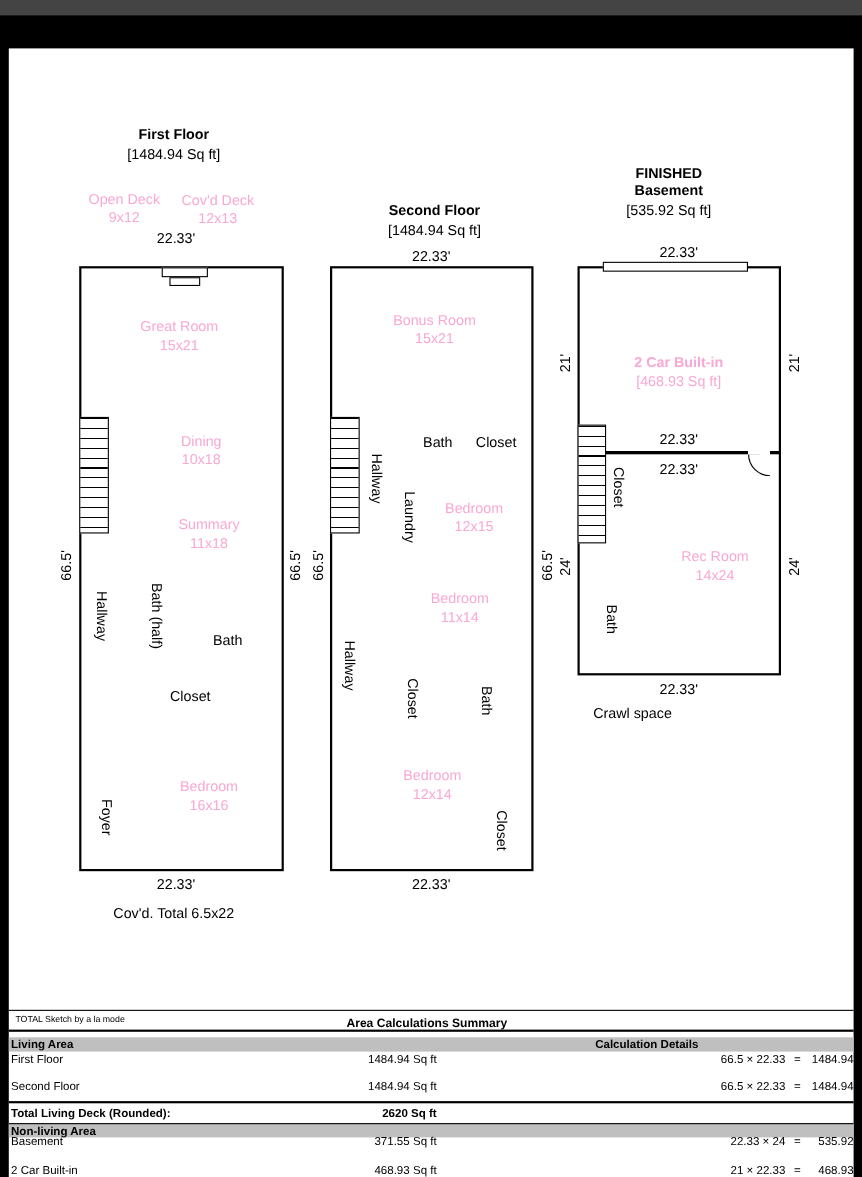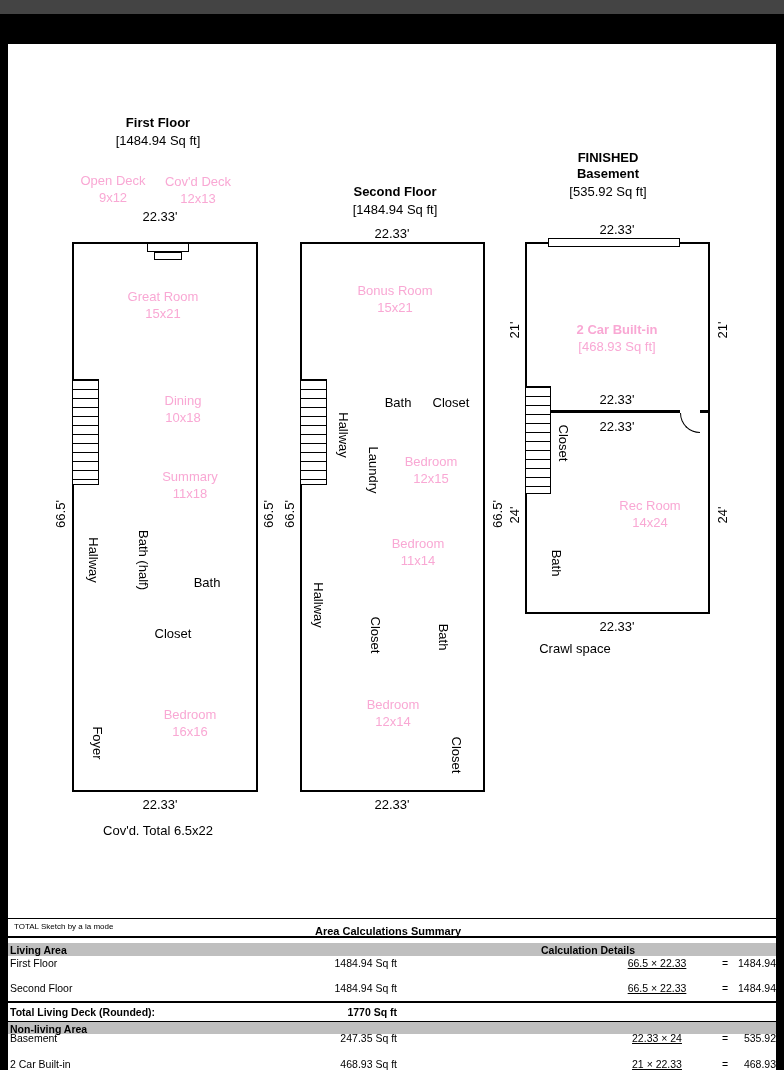--- a/index.html
+++ b/index.html
@@ -28,21 +28,21 @@
   .rule2 { position:absolute; left:8px; width:768px; height:2px; background:#000; }
   .band  { position:absolute; left:8px; width:768px; height:13px; background:#bfbfbf;
            font-size:10.5px; font-weight:bold; color:#000; }
   .band span { position:absolute; top:1px; }
   .bh-left { left:2px; }
   .bh-mid  { transform:translateX(-50%); }
   .srow { position:absolute; left:8px; width:768px; height:13px; font-size:10.5px; color:#000; }
   .srow span { position:absolute; top:0; white-space:nowrap; }
   .c-label   { left:2px; }
   .c-value   { left:242px; width:147px; text-align:right; }
-  .c-factors { left:592px; width:114px; text-align:center;text-decoration:underline; }
+  .c-factors { left:592px; width:114px; text-align:right; }
   .c-eq      { left:706px; width:22px; text-align:center; }
   .c-result  { left:718px; width:50px; text-align:right; }
 </style>
 </head>
 <body>
 
 <div class="sheet">
   <div class="paper"></div>
 
   <div>
@@ -192,30 +192,30 @@
       <span class="c-value">1484.94 Sq ft</span>
       <span class="c-factors">66.5 × 22.33</span>
       <span class="c-eq">=</span>
       <span class="c-result">1484.94</span>
     </div>
 
     <div class="rule2" style="top:987px"></div>
 
     <div class="srow bold" style="top:992px">
       <span class="c-label">Total Living Deck (Rounded):</span>
-      <span class="c-value">1770 Sq ft</span>
+      <span class="c-value">2620 Sq ft</span>
     </div>
 
     <div class="band" style="top:1007px;border-top:1px solid #000">
       <span class="bh-left">Non-living Area</span>
     </div>
 
     <div class="srow" style="top:1018px">
       <span class="c-label">Basement</span>
-      <span class="c-value">247.35 Sq ft</span>
+      <span class="c-value">371.55 Sq ft</span>
       <span class="c-factors">22.33 × 24</span>
       <span class="c-eq">=</span>
       <span class="c-result">535.92</span>
     </div>
 
     <div class="srow" style="top:1044px">
       <span class="c-label">2 Car Built-in</span>
       <span class="c-value">468.93 Sq ft</span>
       <span class="c-factors">21 × 22.33</span>
       <span class="c-eq">=</span>

